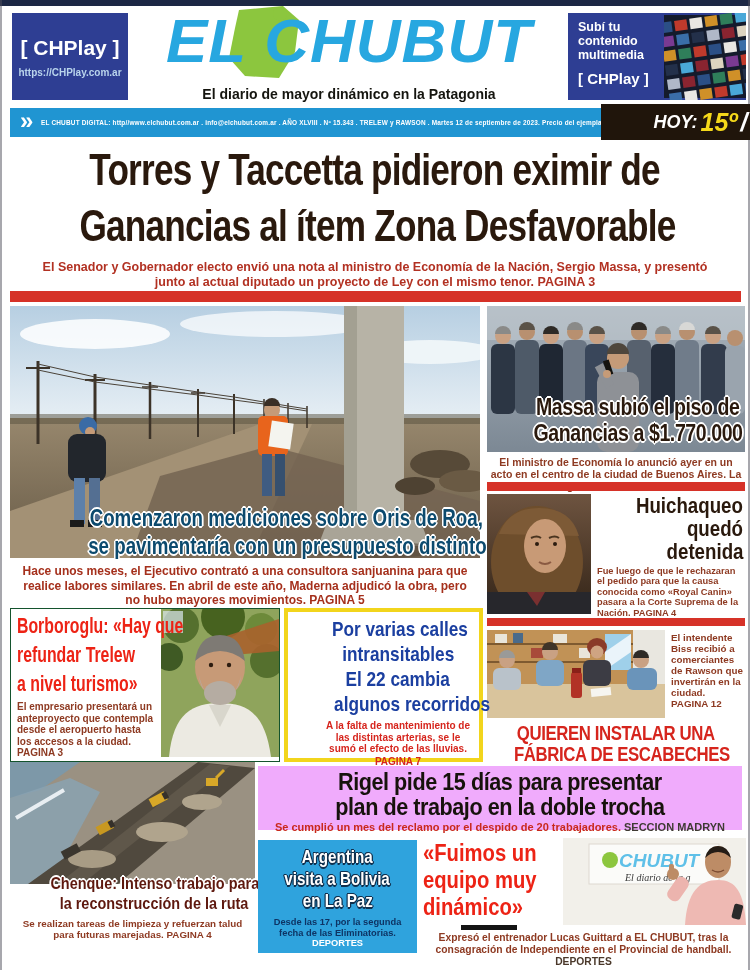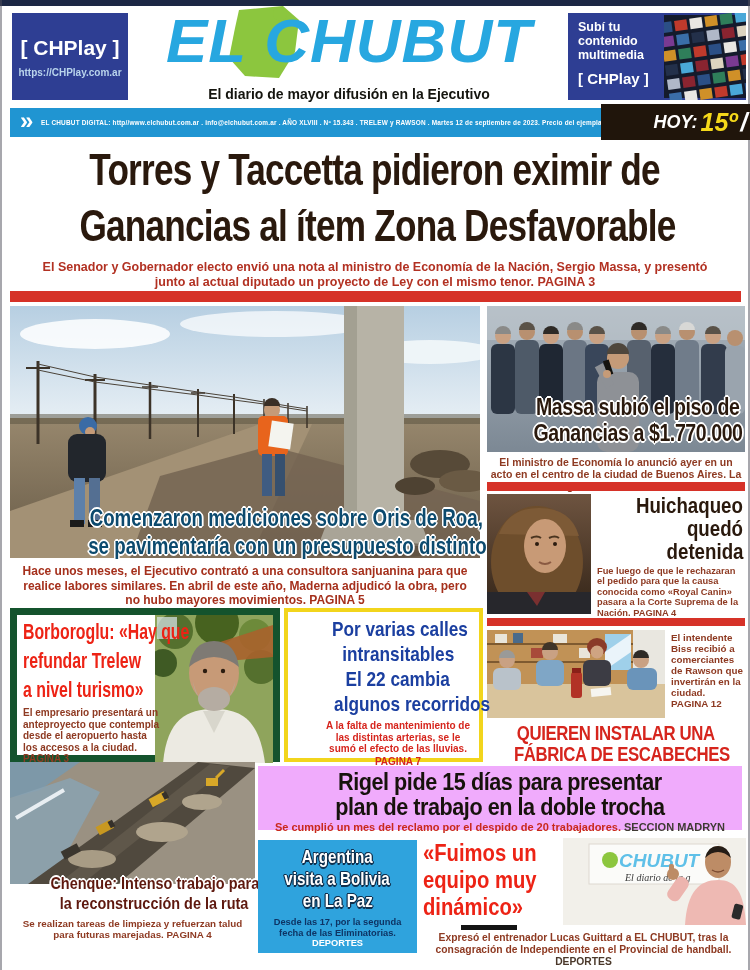--- a/index.html
+++ b/index.html
@@ -86,21 +86,21 @@
   .meet{position:absolute;left:487px;top:630px;width:258px;height:134px;}
   .meet-photo{position:absolute;left:0;top:0;width:178px;height:88px;}
   .meet-note{position:absolute;left:184px;right:0;top:2px;font-size:9.8px;line-height:11px;
              font-weight:bold;color:#8e3a22;}
   .meet-headline{position:absolute;left:0;top:92px;width:258px;text-align:center;color:#d6251d;
                  font-weight:bold;font-size:21px;line-height:21px;letter-spacing:-.5px;}
   .meet-headline .cond{transform:scaleX(.8);}
 
   
   .borbo{position:absolute;left:10px;top:608px;width:270px;height:154px;background:#fff;
-         border:7px solid #14532d;box-sizing:border-box;}
+         border:1px solid #14532d;box-sizing:border-box;}
   .borbo-photo{position:absolute;right:0;top:0;width:118px;height:148px;}
   .borbo-headline{position:absolute;left:6px;top:2px;width:210px;color:#ed2315;font-weight:bold;
                   font-size:22px;line-height:29px;}
   .borbo-headline .cond-l{transform:scaleX(.72);}
   .borbo-deck{position:absolute;left:6px;top:92px;width:138px;font-size:10px;line-height:11.5px;
               font-weight:bold;color:#8e3a22;}
 
   
   .el22{position:absolute;left:284px;top:608px;width:199px;height:154px;background:#fff;
         border:4px solid #f2d51c;box-sizing:border-box;text-align:center;padding-top:4px;padding-left:29px;}
@@ -157,21 +157,21 @@
     <div class="chplay-label">[ CHPlay ]</div>
     <div class="chplay-url">https://CHPlay.com.ar</div>
   </div>
 
   <div class="logo-wrap">
     <svg class="logo-map" viewBox="0 0 78 74">
       <polygon points="14,4 58,0 74,14 70,46 54,72 20,70 4,52 10,22" fill="#8cc63e"></polygon>
       <circle cx="55" cy="8" r="7" fill="#8cc63e"></circle>
     </svg>
     <div class="logo-text">EL CHUBUT</div>
-    <div class="logo-tagline">El diario de mayor difusión en la Ejecutivo</div>
+    <div class="logo-tagline">El diario de mayor dinámico en la Patagonia</div>
   </div>
 
   <div class="promo-box">
     <div class="promo-text">
       <div class="promo-line">Subí tu contenido multimedia</div>
       <div class="promo-chplay">[ CHPlay ]</div>
     </div>
     <div class="promo-mosaic">
       <svg viewBox="0 0 86 87">
         <rect width="86" height="87" fill="#141b2c"></rect>

